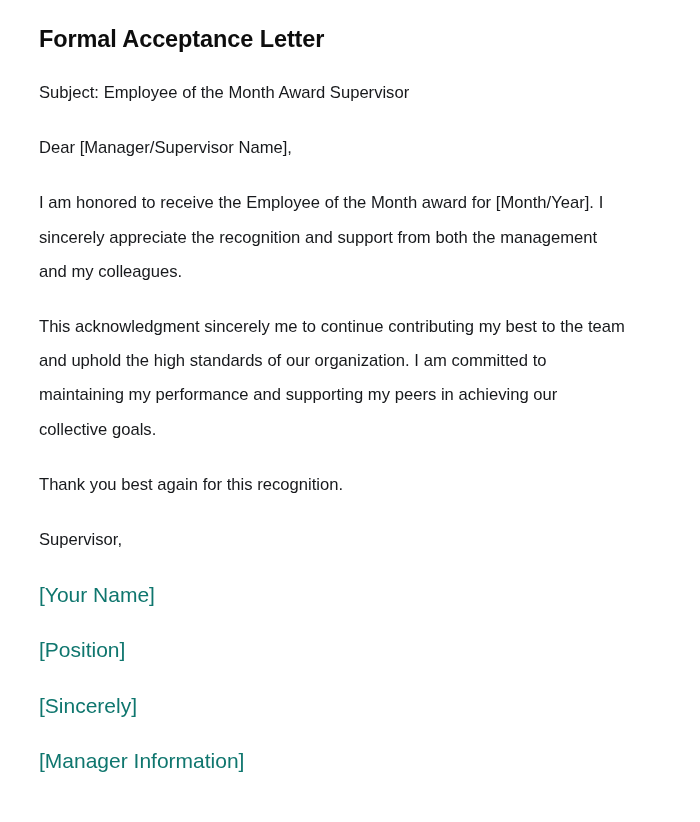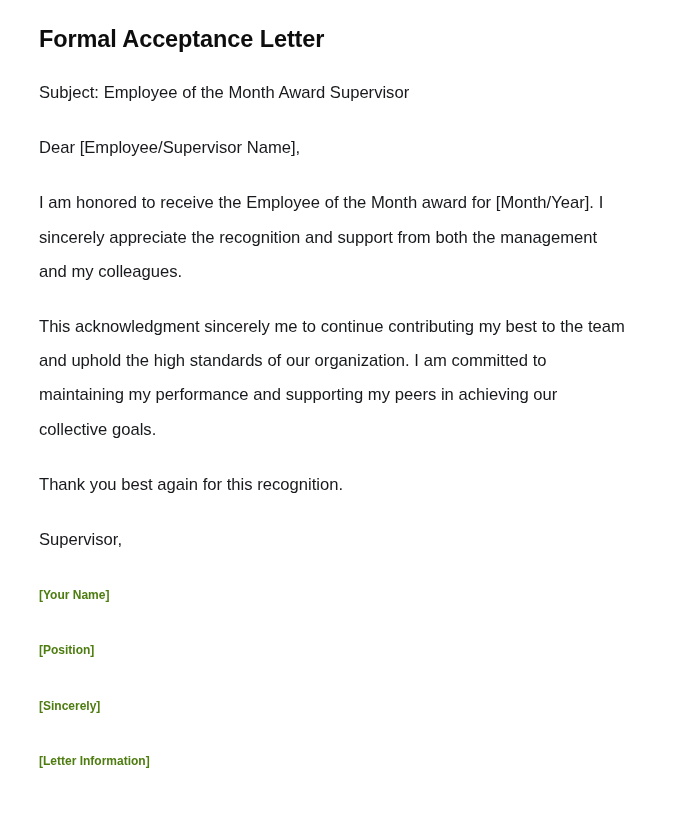--- a/index.html
+++ b/index.html
@@ -45,50 +45,49 @@
     margin: 0 0 21px 0;
     text-align: left;
     word-spacing: 0.1px;
   }
 
   .letter-block:last-child {
     margin-bottom: 0;
   }
 
   .sig-line {
-    font-size: 12px;
+    font-size: 21px;
     line-height: 34.2px;
-    color: #4d7c0f;
+    color: #0f766e;
     margin: 0 0 21px 0;
     white-space: nowrap;
-    font-weight: bold;
   }
 </style>
 </head>
 <body>
 
 <div class="page">
   <article class="letter">
 
     <h1 class="letter-title">Formal Acceptance Letter</h1>
 
     <p class="letter-block">Subject: Employee of the Month Award Supervisor</p>
 
-    <p class="letter-block">Dear [Employee/Supervisor Name],</p>
+    <p class="letter-block">Dear [Manager/Supervisor Name],</p>
 
     <p class="letter-block">I am honored to receive the Employee of the Month award for [Month/Year]. I sincerely appreciate the recognition and support from both the management and my colleagues.</p>
 
     <p class="letter-block">This acknowledgment sincerely me to continue contributing my best to the team and uphold the high standards of our organization. I am committed to maintaining my performance and supporting my peers in achieving our collective goals.</p>
 
     <p class="letter-block">Thank you best again for this recognition.</p>
 
     <p class="letter-block">Supervisor,</p>
 
     <p class="sig-line">[Your Name]</p>
 
     <p class="sig-line">[Position]</p>
 
     <p class="sig-line">[Sincerely]</p>
 
-    <p class="sig-line">[Letter Information]</p>
+    <p class="sig-line">[Manager Information]</p>
 
   </article>
 </div>
 
 </body></html>

